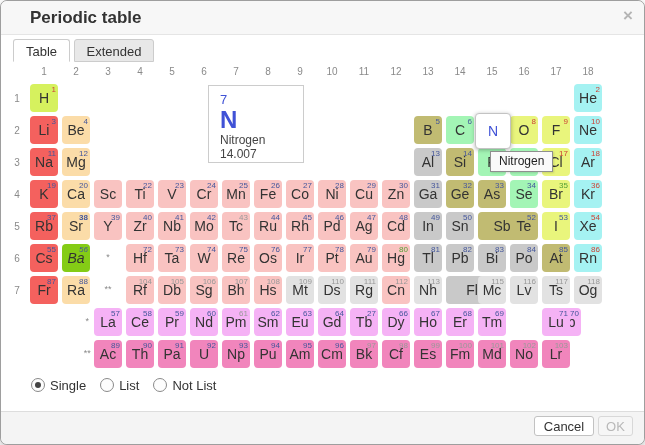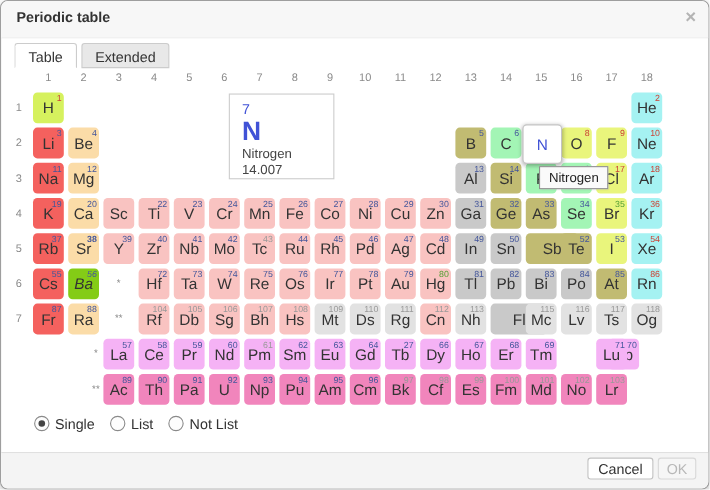--- a/index.html
+++ b/index.html
@@ -1,20 +1,20 @@
 <!DOCTYPE html>
 <html><head>
 <meta charset="utf-8">
 <style>
   html,body{margin:0;padding:0;background:#fff;font-family:"Liberation Sans",sans-serif;}
   .dialog{position:relative;width:645px;height:445px;box-sizing:border-box;background:#fff;
     border:1px solid #9e9e9e;border-radius:7px;overflow:hidden;box-shadow:0 3px 9px rgba(0,0,0,.25);}
   .hdr{position:absolute;left:0;top:0;right:0;height:33px;background:#f7f7f7;
     border-bottom:1px solid #e5e5e5;border-radius:6px 6px 0 0;}
-  .hdr .title{position:absolute;left:14px;top:7px;font-size:13px;font-weight:bold;color:#333;}
+  .hdr .title{position:absolute;left:29px;top:7px;font-size:17px;font-weight:bold;color:#333;}
   .hdr .close{position:absolute;right:11px;top:5px;font-size:17px;color:#b4b4b4;font-weight:bold;cursor:pointer;line-height:20px;}
   .tabs{position:absolute;left:12px;top:38px;height:23px;}
   .tab{display:inline-block;box-sizing:border-box;height:23px;padding:4px 12px 0 12px;font-size:13px;color:#333;
     border:1px solid #ccc;border-radius:3px 3px 0 0;margin-right:-1px;vertical-align:top;cursor:pointer;}
   .tab.active{background:#fff;border-bottom:1px solid #fff;}
   .tab.inactive{background:#e8e8e8;}
   .grid{position:absolute;left:0;top:0;width:645px;height:445px;}
   .colhdr,.rowhdr{position:absolute;font-size:10px;color:#8a8a8a;text-align:center;}
   .cell{position:absolute;width:28px;height:28px;border-radius:4px;cursor:pointer;}
   .cell .sym{position:absolute;left:0;right:0;top:0;bottom:0;text-align:center;line-height:29px;font-size:14px;color:#333;}

